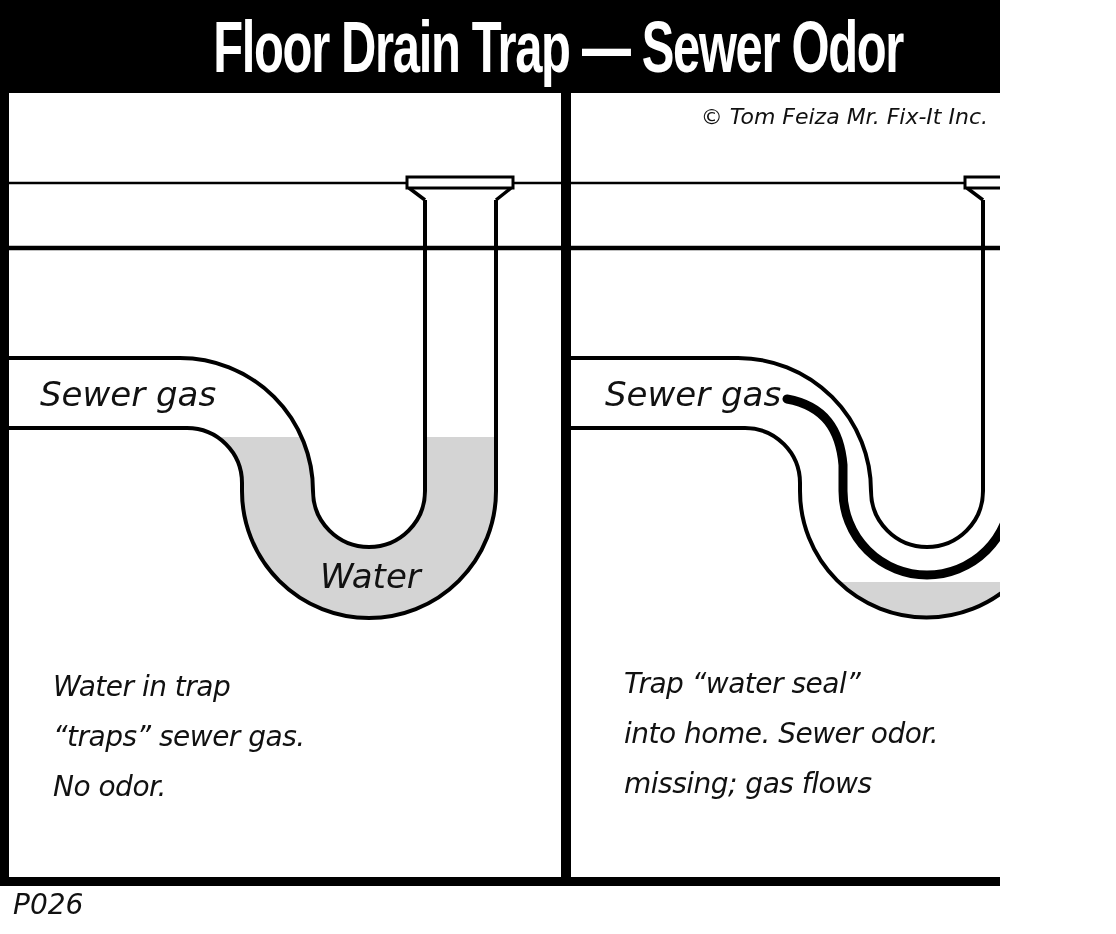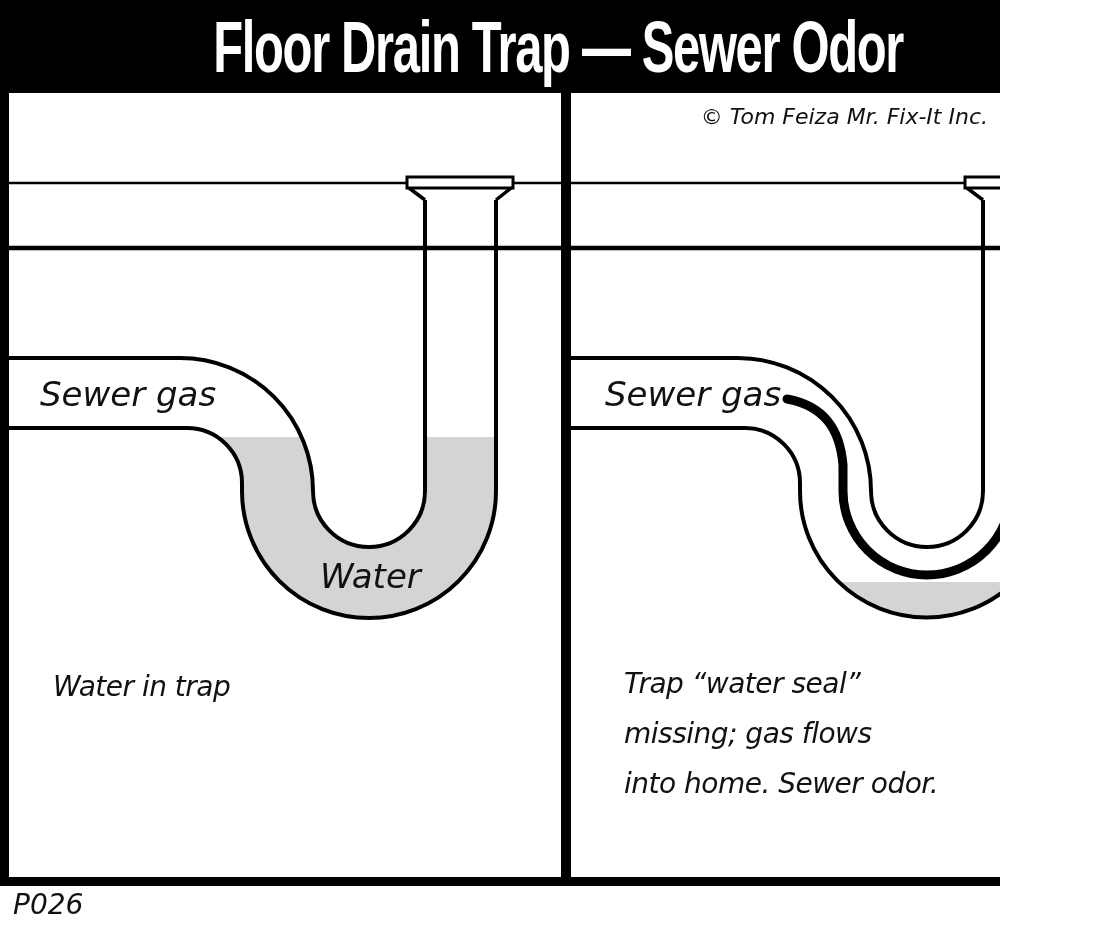--- a/index.html
+++ b/index.html
@@ -72,23 +72,25 @@
   </svg>
 
   <div class="hand copyright">© Tom Feiza Mr. Fix-It Inc.</div>
 
   <div class="hand pipe-label lp">Sewer gas</div>
   <div class="hand pipe-label rp">Sewer gas</div>
   <div class="hand water-label">Water</div>
 
   <div class="hand caption lp">
     <div>Water in trap</div>
+    <div>“traps” sewer gas.</div>
+    <div>No odor.</div>
   </div>
 
   <div class="hand caption rp">
     <div>Trap “water seal”</div>
+    <div>into home. Sewer odor.</div>
     <div>missing; gas flows</div>
-    <div>into home. Sewer odor.</div>
   </div>
 
   <div class="hand code">P026</div>
 
 </div>
 
 </body></html>

